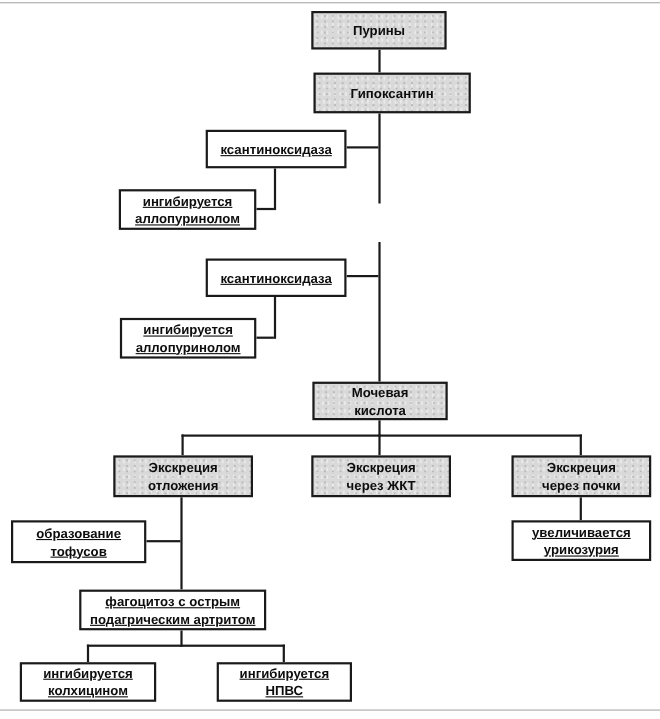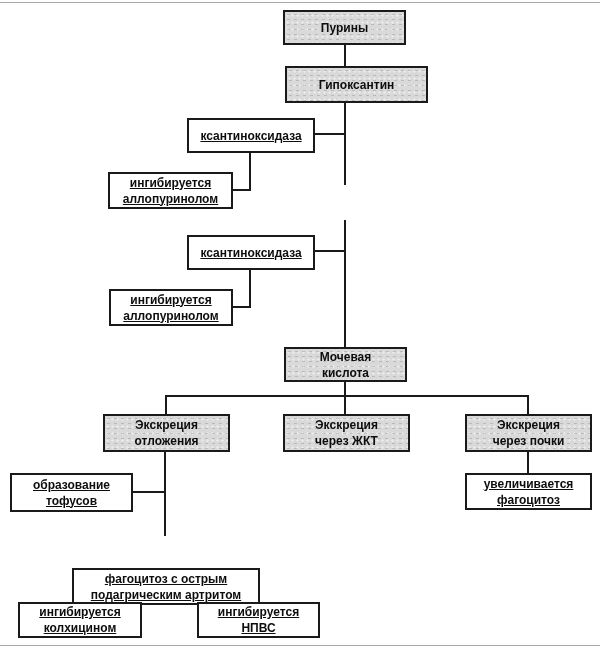--- a/index.html
+++ b/index.html
@@ -107,23 +107,23 @@
   <div class="node shaded" style="left:283px;top:414px;width:127px;height:38px">Экскреция
 через ЖКТ</div>
 
   <div class="node shaded" style="left:465px;top:414px;width:127px;height:38px">Экскреция
 через почки</div>
 
   <div class="node plain" style="left:10px;top:473px;width:123px;height:39px">образование
 тофусов</div>
 
   <div class="node plain" style="left:465px;top:473px;width:127px;height:37px">увеличивается
-фагоцитоз</div>
+урикозурия</div>
 
-  <div class="node plain" style="left:72px;top:568px;width:188px;height:37px">фагоцитоз с острым
+  <div class="node plain" style="left:72px;top:536px;width:170px;height:37px">фагоцитоз с острым
 подагрическим артритом</div>
 
   <div class="node plain" style="left:18px;top:602px;width:124px;height:36px">ингибируется
 колхицином</div>
 
   <div class="node plain" style="left:197px;top:602px;width:123px;height:36px">ингибируется
 НПВС</div>
 
 </div>
 

